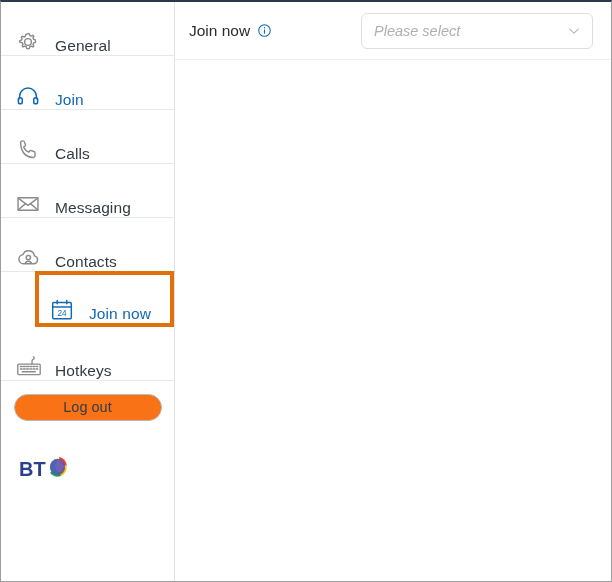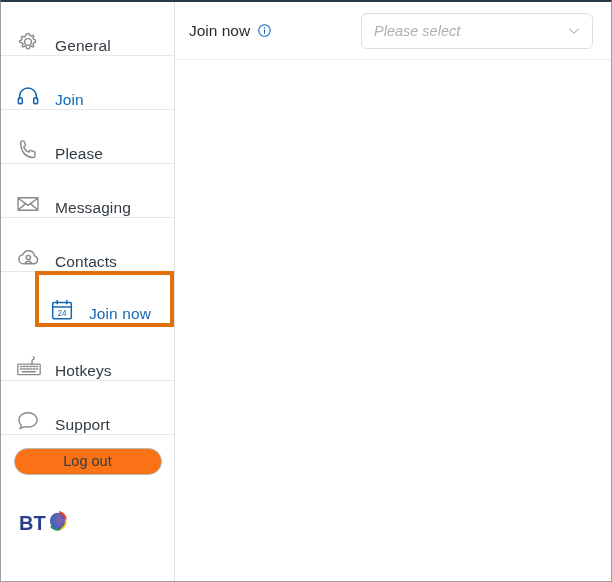--- a/index.html
+++ b/index.html
@@ -204,21 +204,21 @@
         </span>
         <span class="label">Join</span>
       </div>
 
       <div class="nav-item">
         <span class="icon">
           <svg width="26" height="26" viewBox="0 0 24 24" fill="none" stroke="#8a8a8a" stroke-width="1.3">
             <path d="M7.4 3.6c.7 0 1.1.4 1.3 1l.9 2.5c.2.6 0 1.1-.5 1.45l-1.1.8c.9 2.1 2.6 3.8 4.7 4.7l.8-1.1c.35-.5.85-.65 1.45-.45l2.5.9c.6.2 1 .6 1 1.3v2.5c0 1-.8 1.8-1.8 1.75C9.9 18.4 5.6 14.1 5.15 5.4 5.1 4.4 5.9 3.6 6.9 3.6z" stroke-linejoin="round"></path>
           </svg>
         </span>
-        <span class="label">Please</span>
+        <span class="label">Calls</span>
       </div>
 
       <div class="nav-item">
         <span class="icon">
           <svg width="26" height="26" viewBox="0 0 24 24" fill="none" stroke="#8a8a8a" stroke-width="1.3">
             <rect x="2.8" y="6.2" width="18.4" height="11.6" rx="0.6"></rect>
             <path d="M2.8 6.6l9.2 6.6 9.2-6.6M2.9 17.5l6.6-5.6M21.1 17.5l-6.6-5.6"></path>
           </svg>
         </span>
         <span class="label">Messaging</span>
@@ -251,28 +251,20 @@
         <span class="icon">
           <svg width="28" height="28" viewBox="0 0 24 24" fill="none" stroke="#8a8a8a" stroke-width="1.15">
             <rect x="2.4" y="10.4" width="19.2" height="9" rx="0.8"></rect>
             <path d="M14.6 10.2V7.6c0-1 .9-1.1 1.5-1.6.6-.5.4-1.5-.4-1.8" stroke-linecap="round"></path>
             <path d="M4.6 12.4h1.5M7.3 12.4h1.5M10 12.4h1.5M12.7 12.4h1.5M15.4 12.4h1.5M18.1 12.4h1.4M4.6 14.6h1.5M7.3 14.6h1.5M10 14.6h1.5M12.7 14.6h1.5M15.4 14.6h1.5M18.1 14.6h1.4M6.2 16.9h11.2" stroke-linecap="round"></path>
           </svg>
         </span>
         <span class="label">Hotkeys</span>
       </div>
 
-      <div class="nav-item">
-        <span class="icon">
-          <svg width="26" height="26" viewBox="0 0 24 24" fill="none" stroke="#8a8a8a" stroke-width="1.3">
-            <path d="M12 4.4c4.8 0 8.4 2.9 8.4 6.6 0 3.7-3.6 6.6-8.4 6.6-1.2 0-2.3-.15-3.3-.45l-4.1 1.9 1.25-3.15c-1.4-1.2-2.25-2.8-2.25-4.9 0-3.7 3.6-6.6 8.4-6.6z" stroke-linejoin="round"></path>
-          </svg>
-        </span>
-        <span class="label">Support</span>
-      </div>
 
 
     </div>
 
     <div class="sidebar-footer">
       <div class="logout-wrap">
         <button class="logout-btn">Log out</button>
       </div>
       <div class="brand-row">
         <span class="bt-logo">

